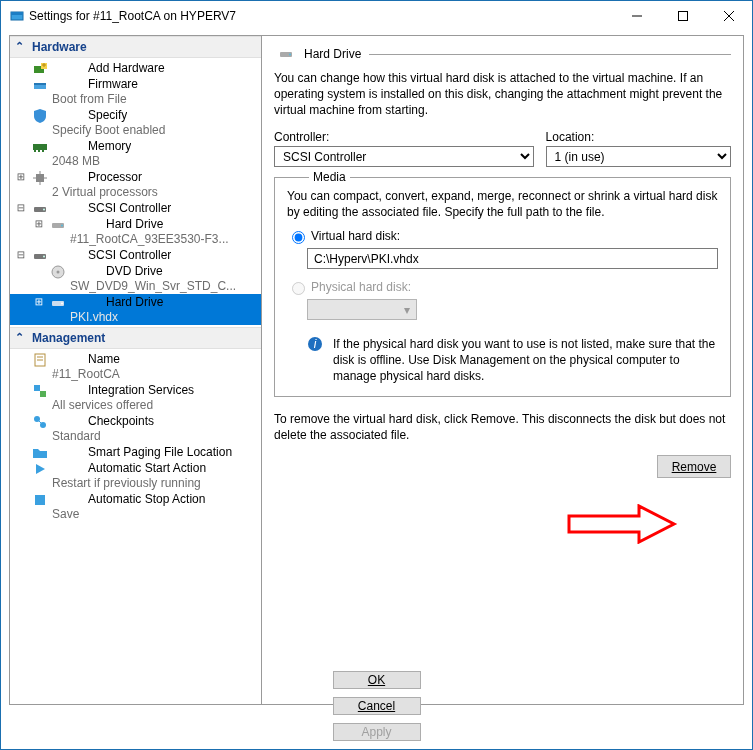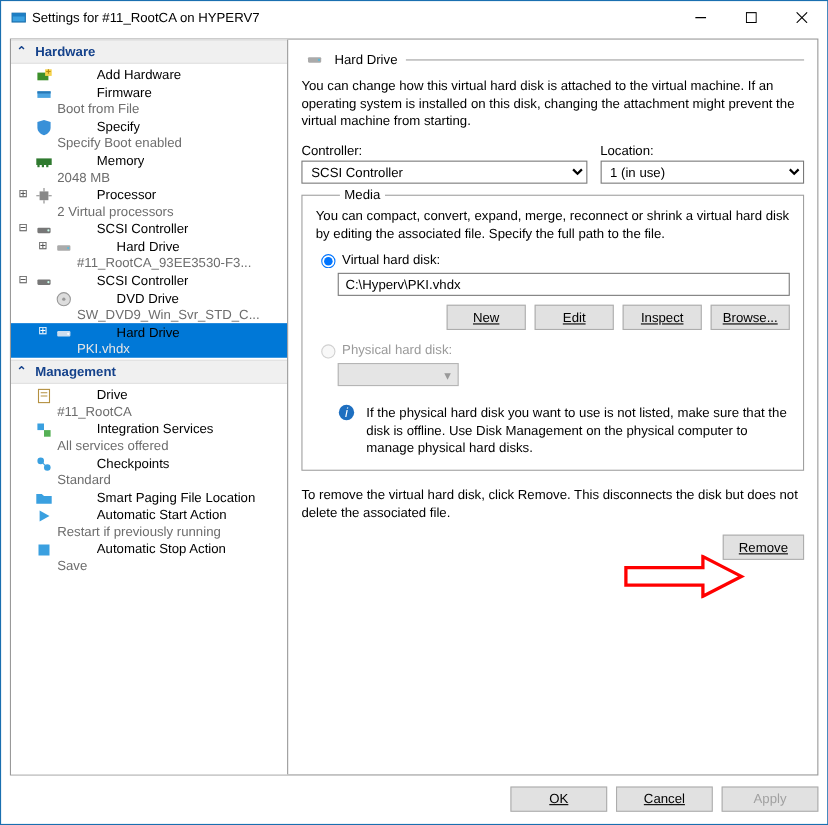--- a/index.html
+++ b/index.html
@@ -5,21 +5,21 @@
   * { box-sizing: border-box; font-family: "Segoe UI", Tahoma, sans-serif; font-size: 12px; }
   html,body { margin:0; padding:0; }
   body { background:#fff; border:1px solid #1a6fb0; width:753px; height:750px; position:relative; }
   .titlebar { height:30px; display:flex; align-items:center; padding:0 0 0 8px; }
   .titlebar .title { flex:1; font-size:12px; color:#000; padding-left:4px; }
   .titlebar .ctrl { width:46px; height:30px; display:flex; align-items:center; justify-content:center; color:#222; }
   .app-icon { width:16px; height:16px; }
   .content { position:absolute; top:34px; left:8px; right:8px; bottom:44px; border:1px solid #999; display:flex; background:#fff; }
   .leftpane { width:252px; border-right:1px solid #999; overflow:hidden; background:#fff; }
   .rightpane { flex:1; padding:10px 12px 10px 12px; position:relative; }
-  .footer { position:absolute; left:8px; right:8px; bottom:8px; height:30px; display:flex; justify-content:flex-end; gap:8px; align-items:center; }
+  .footer { position:absolute; left:8px; right:8px; bottom:8px; height:30px; display:flex; justify-content:flex-end; gap:8px; align-items:center;flex-direction:column; }
   button.std { width:88px; height:23px; background:#e1e1e1; border:1px solid #adadad; font-size:12px; text-align:center; }
   button.std:disabled { color:#a0a0a0; }
   button.std u { text-decoration: underline; }
 
   .section-hdr { background:#f0f0f0; border-top:1px solid #e0e0e0; border-bottom:1px solid #e0e0e0; color:#15428b; font-weight:bold; padding:3px 6px 3px 22px; position:relative; }
   .section-hdr .collapse { position:absolute; left:5px; top:3px; width:11px; height:11px; color:#15428b; font-size:11px; }
   .tree { padding:2px 0; }
   .tree-item { display:flex; align-items:flex-start; height:16px; padding:1px 0 0 0; font-size:12px; }
   .exp { width:14px; text-align:center; font-size:10px; color:#555; line-height:14px; }
   .exp.blank { visibility:hidden; }
@@ -196,21 +196,21 @@
       <span class="collapse">⌃</span>
       <span>Management</span>
     </div>
     <div class="tree">
       <div class="tree-item level1">
         <span class="exp blank">·</span>
         <svg class="ti-icon" viewBox="0 0 16 16">
             <rect x="3" y="2" width="10" height="12" fill="#fff" stroke="#b49040"></rect>
             <path d="M5 5h6M5 8h6" stroke="#b49040"></path>
           </svg>
-        <span class="ti-label">Drive</span>
+        <span class="ti-label">Name</span>
       </div>
       <div class="ti-sub">#11_RootCA</div>
       <div class="tree-item level1">
         <span class="exp blank">·</span>
         <svg class="ti-icon" viewBox="0 0 16 16">
             <rect x="2" y="2" width="6" height="6" fill="#3aa0e0"></rect>
             <rect x="8" y="8" width="6" height="6" fill="#55b055"></rect>
           </svg>
         <span class="ti-label">Integration Services</span>
       </div>
@@ -281,26 +281,20 @@
       <span class="legend">Media</span>
       <div class="desc" style="margin-bottom:8px;">You can compact, convert, expand, merge, reconnect or shrink a virtual hard disk by editing the associated file. Specify the full path to the file.</div>
 
       <div class="radio-row">
         <input type="radio" checked="" style="">
         <span>Virtual hard disk:</span>
       </div>
       <div style="padding-left:20px;text-decoration:underline;">
         <input class="text" value="C:\Hyperv\PKI.vhdx" style="">
       </div>
-      <div class="btnrow">
-        <button><u>New</u></button>
-        <button><u>Edit</u></button>
-        <button><u>Inspect</u></button>
-        <button><u>Browse...</u></button>
-      </div>
 
       <div class="radio-row" style="margin-top:10px;">
         <input type="radio" disabled="" style="">
         <span class="disabled-text">Physical hard disk:</span>
       </div>
       <div class="disabled-combo"></div>
 
       <div class="info-row">
         <svg class="info-icon" viewBox="0 0 16 16">
             <circle cx="8" cy="8" r="7" fill="#1e6fc0"></circle>

